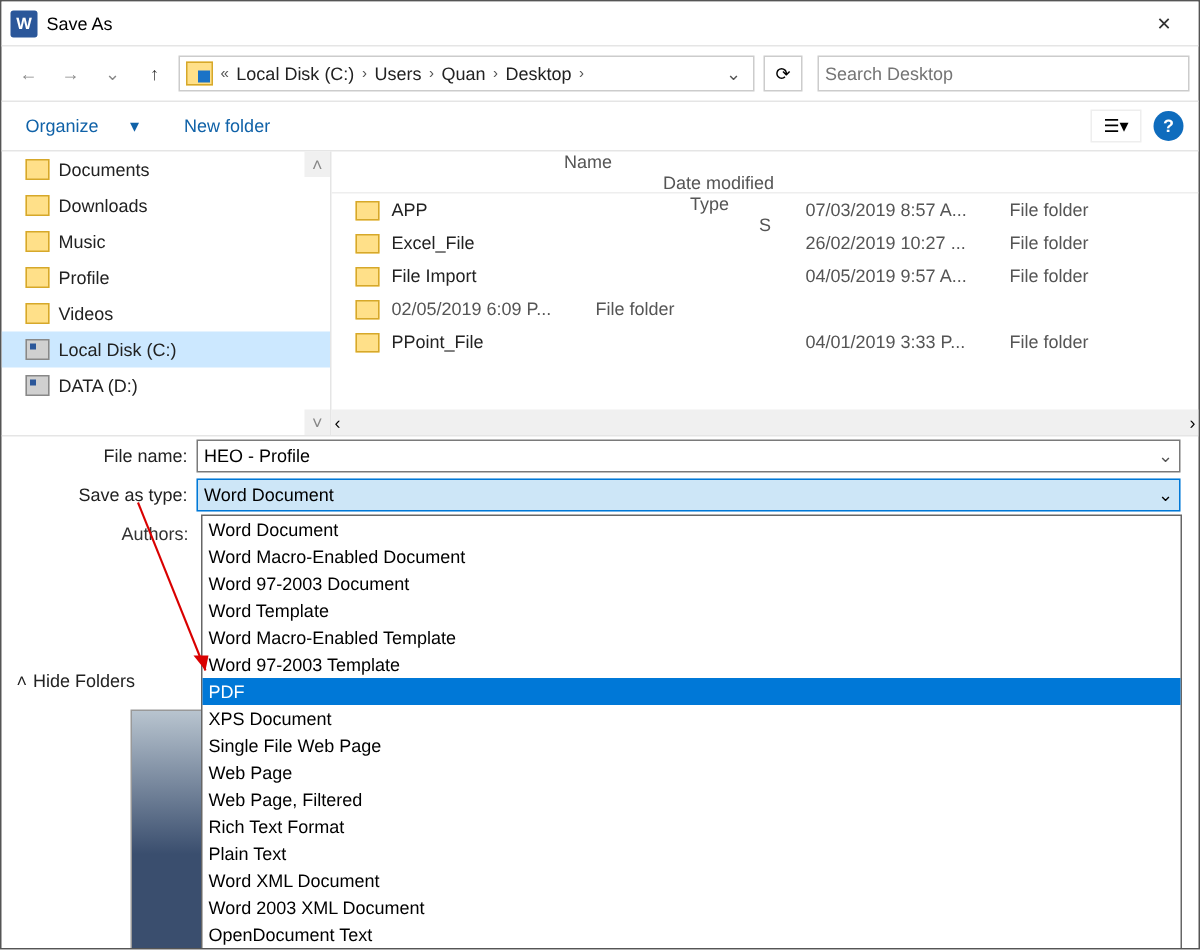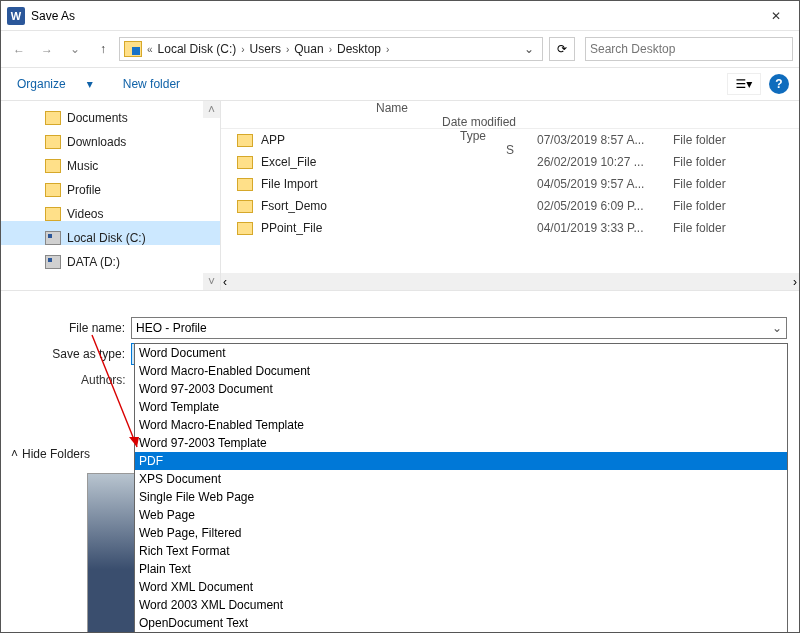--- a/index.html
+++ b/index.html
@@ -13,53 +13,53 @@
   .navbar { height: 36px; display: flex; align-items: center; padding: 0 6px; gap: 4px; }
   .nav-btn { width: 24px; height: 24px; display: flex; align-items: center; justify-content: center; color: #888; cursor: default; }
   .nav-up { color: #333; cursor: pointer; font-size: 14px; }
   .addressbar { flex: 1; height: 24px; border: 1px solid #ccc; display: flex; align-items: center; padding: 0 2px; background: #fff; }
   .crumb-icon { width: 18px; height: 16px; background: #ffe089; border: 1px solid #d6a82a; margin: 0 2px; position: relative; }
   .crumb-icon::after { content: ""; position: absolute; bottom: 1px; right: 1px; width: 8px; height: 8px; background: #1a73c7; }
   .crumb-sep { color: #555; padding: 0 3px; font-size: 10px; }
   .crumb { color: #222; padding: 0 2px; cursor: pointer; white-space: nowrap; }
   .addr-drop { margin-left: auto; padding: 0 6px; color: #555; }
   .refresh { width: 26px; height: 24px; display: flex; align-items: center; justify-content: center; border: 1px solid #ccc; margin-left: 2px; cursor: pointer; }
-  .searchbox { width: 208px; height: 24px; border: 1px solid #ccc; margin-left: 6px; display: flex; align-items: center; padding: 0 4px; color: #777; }
+  .searchbox { width: 248px; height: 24px; border: 1px solid #ccc; margin-left: 6px; display: flex; align-items: center; padding: 0 4px; color: #777; }
   .searchbox input { border: none; outline: none; flex: 1; color: #777; font-size: 12px; }
 
   .toolbar { height: 34px; border-top: 1px solid #e5e5e5; border-bottom: 1px solid #e5e5e5; display: flex; align-items: center; padding: 0 10px; background: #fff; }
   .toolbar .tb-btn { color: #1062a8; padding: 4px 6px; cursor: pointer; display: flex; align-items: center; gap: 21px; }
   .toolbar .tb-right { margin-left: auto; display: flex; align-items: center; gap: 8px; }
   .view-btn { width: 34px; height: 22px; border: 1px solid #eee; display: flex; align-items: center; justify-content: center; cursor: pointer; }
   .help-icon { width: 20px; height: 20px; border-radius: 50%; background: #0f6cbd; color: #fff; display: flex; align-items: center; justify-content: center; font-weight: bold; font-size: 13px; cursor: pointer; }
 
   .content { display: flex; height: 190px; border-bottom: 1px solid #e5e5e5; }
   .tree { width: 220px; border-right: 1px solid #e5e5e5; position: relative; overflow: hidden; }
-  .tree-item { height: 24px; display: flex; align-items: flex-end; padding-left: 44px; gap: 6px; cursor: pointer; color: #222; }
+  .tree-item { height: 24px; display: flex; align-items: center; padding-left: 16px; gap: 6px; cursor: pointer; color: #222; }
   .tree-item.selected { background: #cce8ff; }
   .tree-item .ticon { width: 16px; height: 14px; background: #ffe089; border: 1px solid #d6a82a; }
   .tree-item .ticon.disk { background: #d0d0d0; border: 1px solid #888; position: relative; }
   .tree-item .ticon.disk::after { content:""; position:absolute; left:2px; top:2px; width:4px; height:4px; background:#2b579a; }
   .tree-scroll-up { position: absolute; top: 0; right: 0; width: 17px; height: 17px; background: #f0f0f0; display: flex; align-items: center; justify-content: center; color: #888; cursor: pointer; }
   .tree-scroll-down { position: absolute; bottom: 0; right: 0; width: 17px; height: 17px; background: #f0f0f0; display: flex; align-items: center; justify-content: center; color: #888; cursor: pointer; }
 
   .list { flex: 1; position: relative; display: flex; flex-direction: column; }
   .list-header { height: 28px; display: flex; align-items: center; border-bottom: 1px solid #eee; color: #555; flex-direction: column; }
   .col-name { width: 300px; padding-left: 16px; }
   .col-date { width: 136px; }
   .col-type { width: 100px; }
   .list-rows { flex: 1; }
   .list-row { height: 22px; display: flex; align-items: center; cursor: pointer; }
   .ficon { width: 16px; height: 13px; background: #ffe089; border: 1px solid #d6a82a; margin: 0 8px 0 16px; }
   .cell-name { width: 276px; color: #222; }
   .cell-date { width: 136px; color: #555; }
   .cell-type { width: 100px; color: #555; }
   .list-scroll { height: 17px; background: #f0f0f0; display: flex; justify-content: space-between; align-items: center; padding: 0 2px; }
 
-  .fields { padding: 24px 0 0 0; position: relative; }
+  .fields { padding: 0 0 0 0; position: relative; }
   .field-row { display: flex; align-items: center; height: 26px; }
   .field-label { width: 130px; text-align: right; padding-right: 6px; color: #222; }
   .text-input { flex: 1; height: 22px; border: 1px solid #7a7a7a; padding: 0 4px; margin-right: 12px; background: #fff; display: flex; align-items: center; justify-content: space-between; }
   .text-input input { border: none; outline: none; flex: 1; font-size: 12px; }
   .type-combo { flex: 1; height: 22px; border: 1px solid #0078d7; background: #cde6f7; padding: 0 4px; margin-right: 12px; display: flex; align-items: center; justify-content: space-between; cursor: pointer; }
   .auth-row { padding-left: 80px; color: #333; height: 26px; display:flex; align-items:center; }
 
   .dropdown { position: absolute; left: 133px; right: 11px; top: 342px; border: 1px solid #666; background: #fff; z-index: 10; }
   .dd-item { height: 18px; line-height: 18px; padding: 0 4px; cursor: pointer; color: #000; }
   .dd-item.highlight { background: #0078d7; color: #fff; }
@@ -197,21 +197,20 @@
             <div class="cell-type">File folder</div>
           </div>
           <div class="list-row">
             <div class="ficon"></div>
             <div class="cell-name">File Import</div>
             <div class="cell-date">04/05/2019 9:57 A...</div>
             <div class="cell-type">File folder</div>
           </div>
           <div class="list-row">
             <div class="ficon"></div>
-            <div class="cell-name">Fsort_Demo</div>
             <div class="cell-date">02/05/2019 6:09 P...</div>
             <div class="cell-type">File folder</div>
           </div>
           <div class="list-row">
             <div class="ficon"></div>
             <div class="cell-name">PPoint_File</div>
             <div class="cell-date">04/01/2019 3:33 P...</div>
             <div class="cell-type">File folder</div>
           </div>
         </div>

